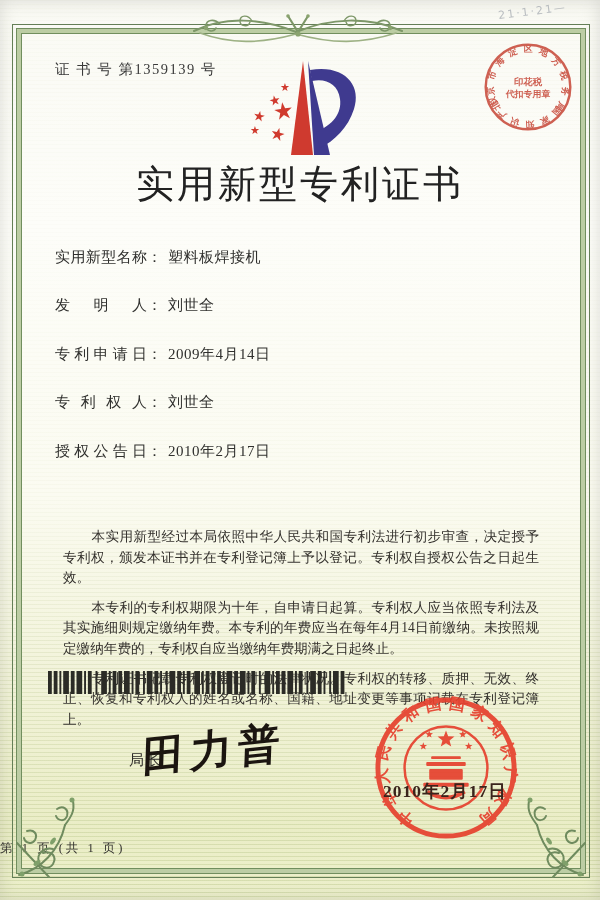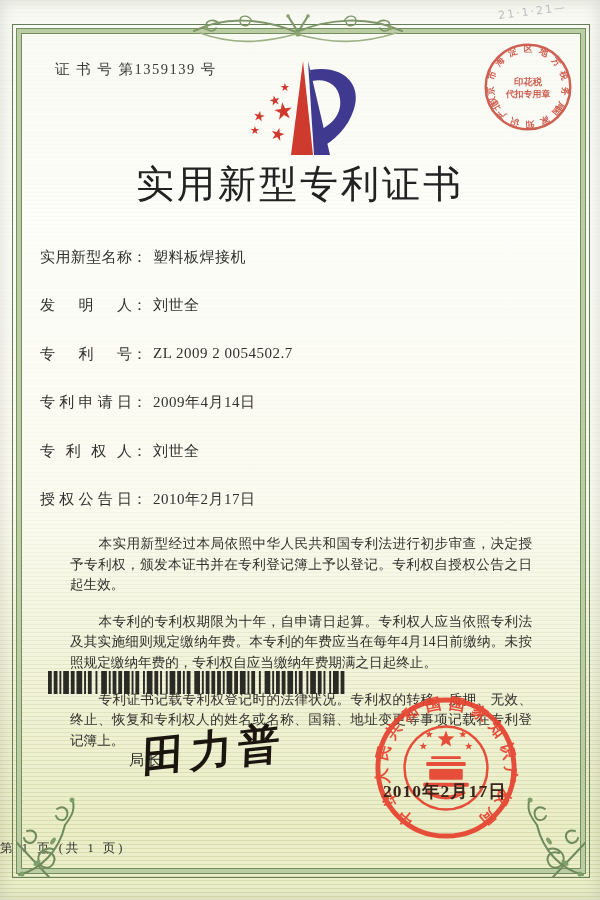--- a/index.html
+++ b/index.html
@@ -18,28 +18,28 @@
   .frame-outer{position:absolute;left:12px;top:24px;right:10px;bottom:22px;border:1.5px solid #647f56;}
   .frame-mid{position:absolute;inset:4px;border:4px solid #bccda4;outline:1px solid #718e5e;box-shadow:inset 0 0 0 1px #718e5e;}
   .pencil{position:absolute;left:498px;top:3px;width:100px;transform:rotate(-7deg);
     color:#9aa0a8;opacity:.65;font-size:11px;font-family:"DejaVu Sans",sans-serif;letter-spacing:2px;}
   .certno{position:absolute;left:55px;top:60px;font-size:14.5px;letter-spacing:1.5px;color:#3a3a3a;}
   .tax-seal{position:absolute;left:481px;top:40px;width:94px;height:94px;opacity:.88;}
   .logo{position:absolute;left:250px;top:58px;width:115px;height:102px;}
   .logo .star{position:absolute;color:#d03a2e;line-height:1;font-family:"DejaVu Sans",sans-serif;}
   .title{position:absolute;left:0;right:0;top:159px;text-align:center;font-size:38px;font-weight:normal;
     letter-spacing:3px;color:#222;}
-  .fields{position:absolute;left:40px;top:248px;font-size:15px;color:#30302e;}
+  .fields{position:absolute;left:55px;top:248px;font-size:15px;color:#30302e;}
   .frow{height:48.4px;white-space:nowrap;}
   .flabel{display:inline-block;width:92px;text-align:justify;text-align-last:justify;vertical-align:top;}
   .fcolon{display:inline-block;vertical-align:top;}
   .fvalue{display:inline-block;margin-left:6px;vertical-align:top;letter-spacing:.5px;}
   .paras{position:absolute;left:54px;width:494px;top:518px;font-size:13.6px;line-height:20.6px;
     color:#33302c;text-align:justify;}
-  .paras p{margin:16px;text-indent:2.1em;}
+  .paras p{margin:9px;text-indent:2.1em;}
   .barcode{position:absolute;left:48px;top:671px;width:298px;height:23px;}
   .director{position:absolute;left:88px;top:751px;font-size:15px;letter-spacing:3px;color:#2b2925;margin-left:41px;}
   .sig{position:absolute;left:142px;top:722px;font-size:42px;font-weight:bold;color:#1b1510;
     transform:rotate(-6deg) skewX(-8deg);letter-spacing:6px;white-space:nowrap;}
   .office-seal{position:absolute;left:372px;top:692px;width:148px;height:152px;opacity:.92;}
   .datestamp{position:absolute;left:383px;top:779px;font-size:17.5px;color:#3a241c;letter-spacing:1px;
     z-index:6;font-weight:bold;}
   .footer{position:absolute;left:0;right:0;top:840px;text-align:left;font-size:12.5px;
     letter-spacing:3px;color:#34332f;}
   .ornament-top{position:absolute;left:190px;top:10px;width:216px;height:42px;}
@@ -111,23 +111,20 @@
   </div>
 
   <div class="title">实用新型专利证书</div>
 
   <div class="fields">
     <div class="frow">
       <span class="flabel">实用新型名称</span><span class="fcolon">：</span><span class="fvalue">塑料板焊接机</span>
     </div>
     <div class="frow">
       <span class="flabel">发明人</span><span class="fcolon">：</span><span class="fvalue">刘世全</span>
-    </div>
-    <div class="frow">
-      <span class="flabel">专利号</span><span class="fcolon">：</span><span class="fvalue">ZL 2009 2 0054502.7</span>
     </div>
     <div class="frow">
       <span class="flabel">专利申请日</span><span class="fcolon">：</span><span class="fvalue">2009年4月14日</span>
     </div>
     <div class="frow">
       <span class="flabel">专利权人</span><span class="fcolon">：</span><span class="fvalue">刘世全</span>
     </div>
     <div class="frow">
       <span class="flabel">授权公告日</span><span class="fcolon">：</span><span class="fvalue">2010年2月17日</span>
     </div>

